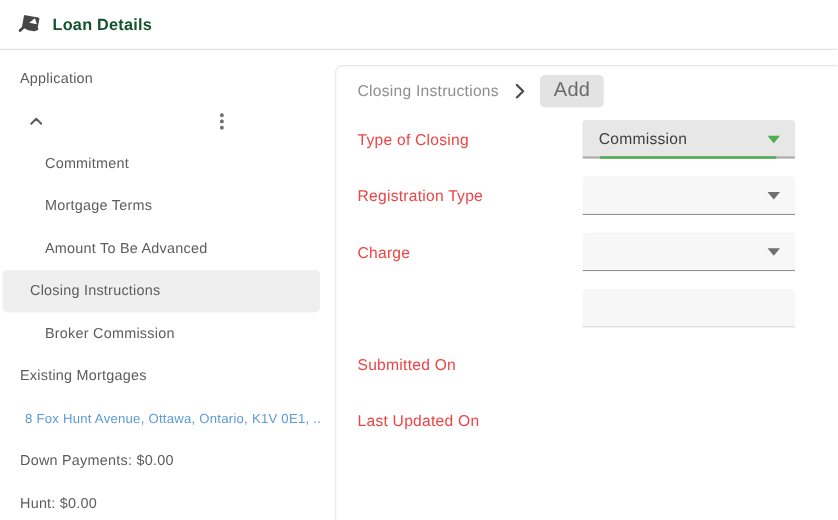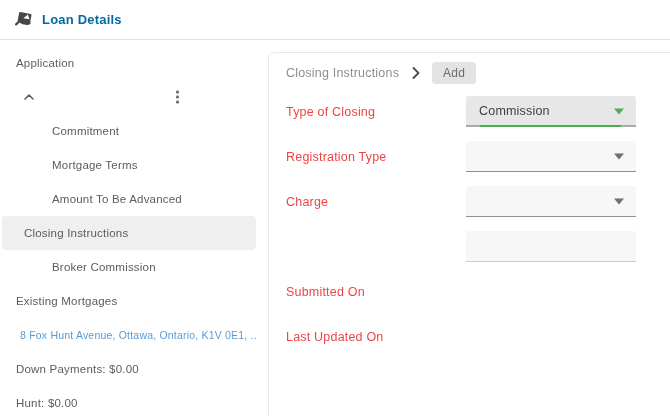--- a/index.html
+++ b/index.html
@@ -4,45 +4,45 @@
 <style>
   * { margin:0; padding:0; box-sizing:border-box; }
   html,body { background:#fff; }
   body { font-family:"Liberation Sans", sans-serif; letter-spacing:.2px; }
   .stage { position:relative; width:670px; height:416px; background:#fff; overflow:hidden; }
 
   
   .appbar { position:absolute; left:0; top:0; width:670px; height:40px;
             border-bottom:1px solid #e3e3e3; display:flex; align-items:center; background:#fff; }
   .appbar .app-icon { margin-left:14px; width:20px; height:18px; display:flex; align-items:center; }
-  .appbar .app-title { margin-left:8px; font-size:13px; font-weight:600; color:#0369a1; }
+  .appbar .app-title { margin-left:8px; font-size:13px; font-weight:600; color:#14532d; }
 
   
   .sidebar { position:absolute; left:0; top:46px; width:258px; }
   .srow { position:relative; height:34px; display:flex; align-items:center; font-size:11.5px; color:#5c5c5c; cursor:pointer; }
   .srow.top  { padding-left:16px; }
-  .srow.sub  { padding-left:8px;margin-left:44px; }
+  .srow.sub  { padding-left:36px; }
   .srow.selected { background:#efefef; border-radius:4px; margin:0 2px; padding-left:22px; }
   .srow.linkrow { padding-left:20px; }
   .side-link { color:var(--link-blue,#5b9bd5); font-size:10.5px; white-space:nowrap; overflow:hidden; }
   .chev-up { margin-left:8px; display:inline-flex; }
   .kebab { position:absolute; left:172px; top:50%; transform:translateY(-50%);
            display:flex; flex-direction:column; gap:2.5px; padding:4px; cursor:pointer; }
   .kebab i { width:2.6px; height:2.6px; border-radius:50%; background:#6e6e6e; }
 
   
   .card { position:absolute; left:268px; top:52px; width:404px; height:366px;
           background:#fff; border:1px solid #e8e8e8; border-radius:6px 0 0 0; }
   .card-inner { padding:8px 0 0 17px; }
 
   .breadcrumb { height:24px; display:flex; align-items:center; }
   .bc-section { font-size:12.5px; color:#8f8f8f; }
   .bc-chevron { margin:0 12px 0 13px; display:inline-flex; }
   .bc-chip { border:none; background:#e3e3e3; color:#6b6b6b; font-family:inherit;
-             font-size:12px; letter-spacing:.2px; border-radius:4px; padding:4px 11px; cursor:pointer; }
+             font-size:16px; letter-spacing:.2px; border-radius:4px; padding:4px 11px; cursor:pointer; }
 
   .fields { margin-top:4px; }
   .frow { position:relative; height:45px; display:flex; align-items:center; }
   .flabel { width:180px; font-size:12.5px; color:#ef4444; }
   .control { position:absolute; left:180px; width:170px; height:31px; display:flex; align-items:center; }
 
   .select-filled { background:#e7e7e7; border-radius:3px 3px 0 0; border-bottom:2px solid #aaaaaa; cursor:pointer; }
   .select-filled .cvalue { padding-left:13px; font-size:12.5px; color:#3e3e3e; }
   .ul-green { position:absolute; left:14px; right:15px; bottom:-2px; height:2px;
               background:var(--accent-green,#4caf50); }

